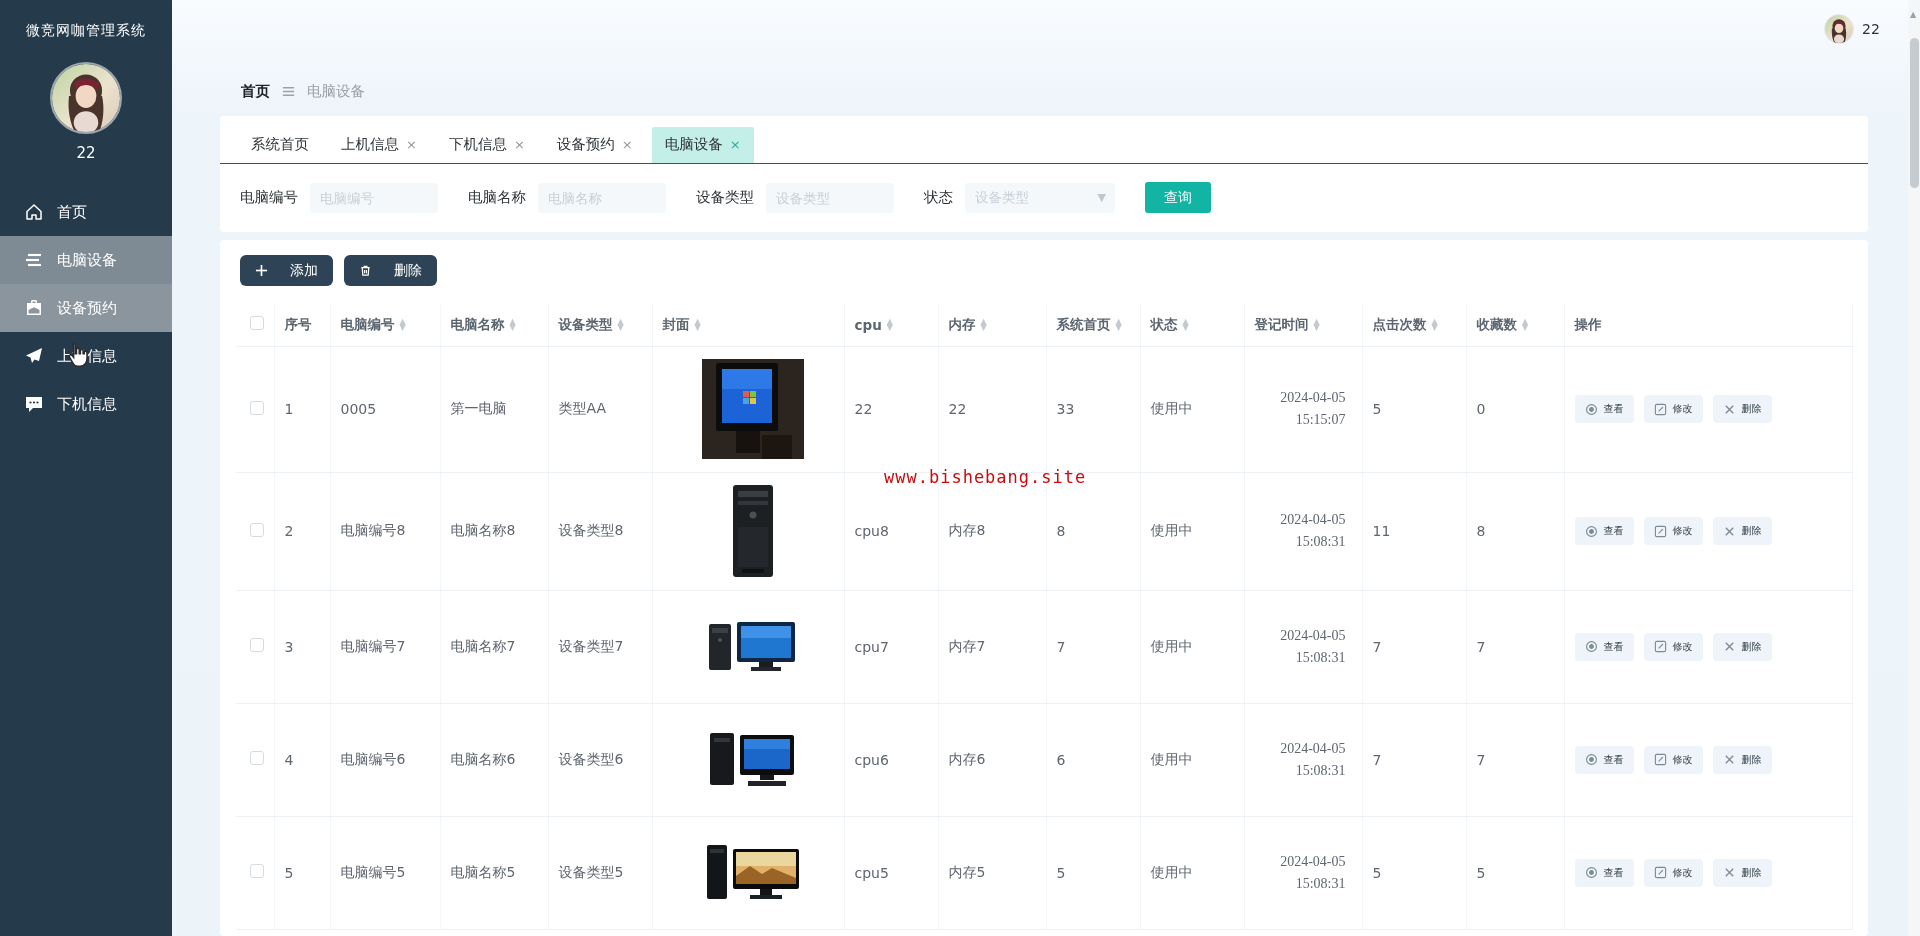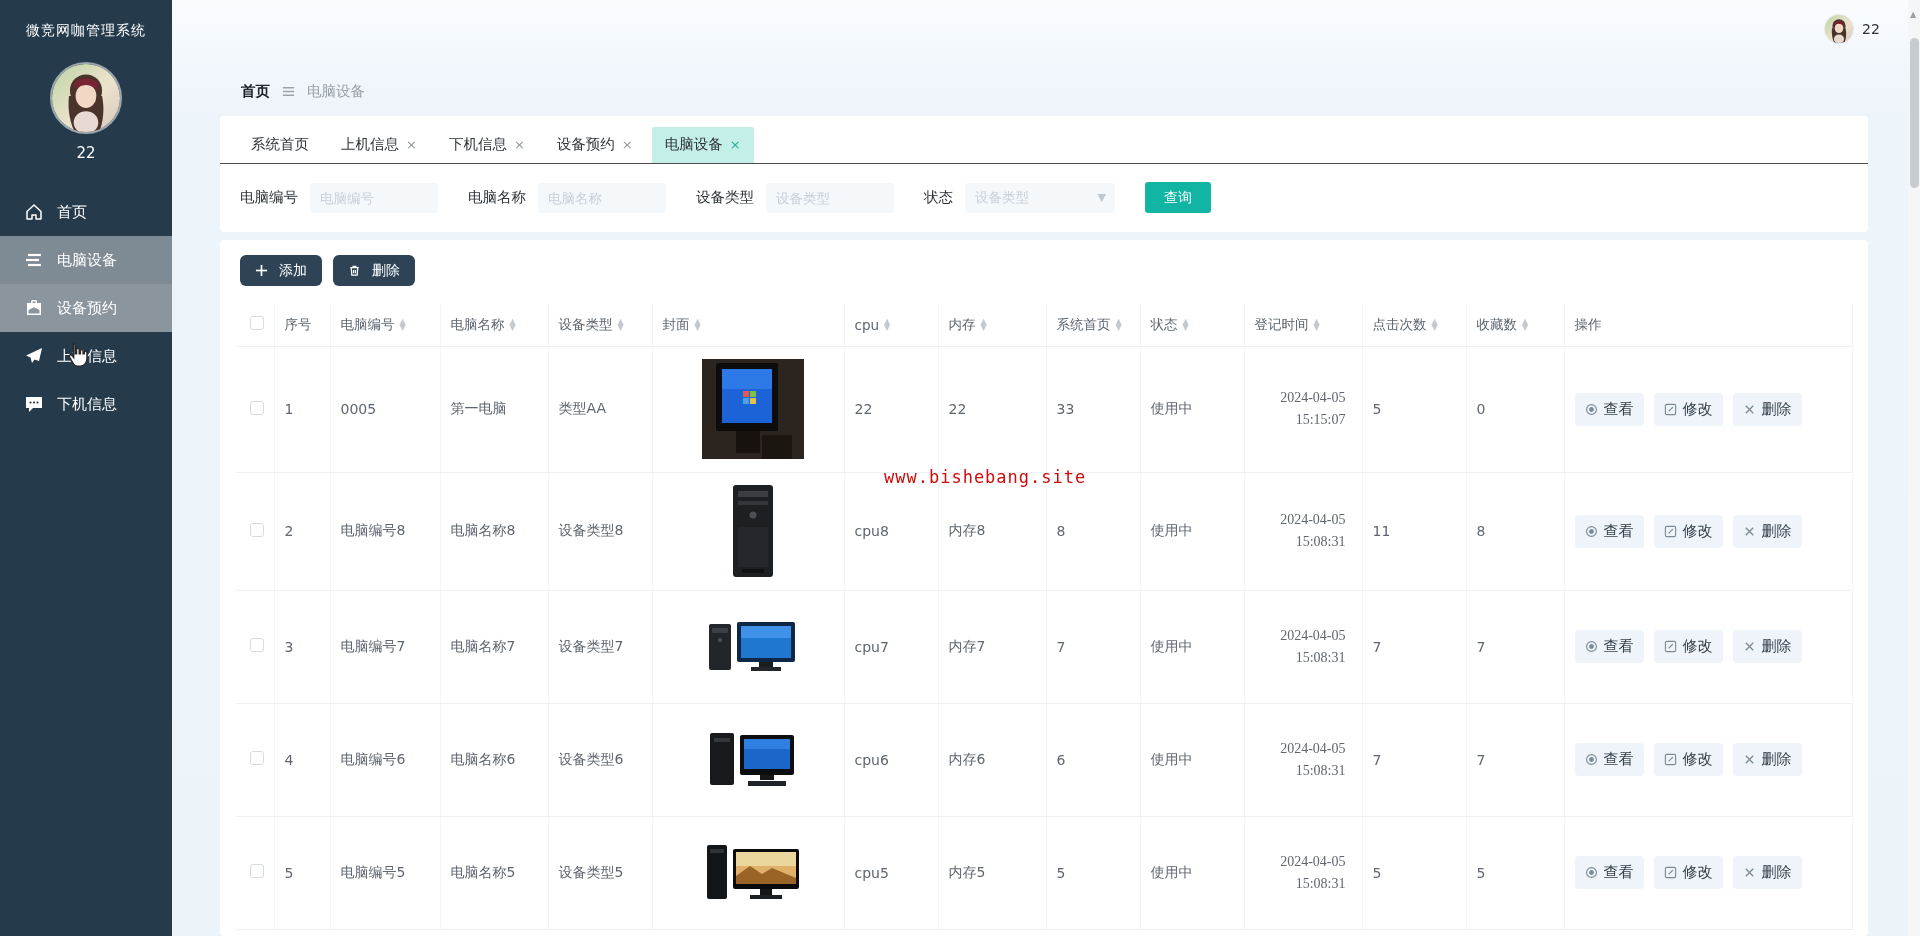--- a/index.html
+++ b/index.html
@@ -63,43 +63,43 @@
   .f-select { position:relative; width:150px; height:30px; background:#f4f8fb;
               border-radius:3px; display:flex; align-items:center;
               padding:0 10px; cursor:pointer; }
   .f-select .sel-placeholder { font-size:13.5px; color:#c8cfd8; }
   .f-select .sel-caret { position:absolute; right:9px; color:#c0c7cf; font-size:11px; }
   .btn-search { width:66px; height:31px; background:#12b5a3; color:#fff; border:none;
                 border-radius:3px; font-size:14px; cursor:pointer; font-family:inherit; }
 
   
   .toolbar { display:flex; gap:11px; padding:15px 20px 12px; }
-  .btn-dark { display:inline-flex; align-items:center; gap:11px; height:31px;
+  .btn-dark { display:inline-flex; align-items:center; gap:22px; height:31px;
               padding:0 15px; background:#2e4456; color:#fff; border:none;
               border-radius:6px; font-size:14px; cursor:pointer; font-family:inherit; }
   .btn-dark svg { width:13px; height:13px; }
 
   
   .tbl { margin:6px 16px 0; border-collapse:collapse; table-layout:fixed;
          width:1616px; }
-  .tbl th { height:42px; font-size:13.5px; color:#5c6670; font-weight:normal;
+  .tbl th { height:42px; font-size:13.5px; color:#5c6670; font-weight:bold;
             text-align:left; padding:0 0 0 10px; white-space:nowrap;
             border-bottom:1px solid #eef1f4; border-right:1px solid #f3f6f9; }
   .tbl td { font-size:14px; color:#5f6670; padding-left:10px; vertical-align:middle;
             border-bottom:1px solid #eef1f4; border-right:1px solid #f3f6f9; }
   .th-inner { display:inline-flex; align-items:center; gap:5px; }
   .sort-caret { display:inline-flex; flex-direction:column; line-height:6px;
                 font-size:8px; color:#c3c9cf; }
   .cb { width:14px; height:14px; border:1px solid #d5dbe2; border-radius:3px;
         background:#fff; margin-left:4px; cursor:pointer; }
   .cell-date { text-align:right; padding-right:16px; line-height:1.55; font-size:13.5px;font-family:Liberation Serif, serif; }
   .cover-wrap { display:flex; justify-content:center; align-items:center; }
   .ops { display:flex; gap:10px; align-items:center; }
   .op-btn { display:inline-flex; align-items:center; gap:6px; background:#eef4fa;
-            border:none; border-radius:4px; padding:7px 10px; font-size:15px;
+            border:none; border-radius:4px; padding:7px 10px; font-size:10px;
             color:#343f49; cursor:pointer; font-family:inherit; white-space:nowrap; }
   .op-btn svg { width:13px; height:13px; }
 
   
   .watermark { position:absolute; left:884px; top:467px; z-index:6;
                font-family:"DejaVu Sans Mono","Liberation Mono",monospace;
                font-size:17px; color:#cf0a0a; letter-spacing:1px; }
   .scrollbar { position:absolute; right:0; top:0; width:12px; height:936px;
                background:#f5f6f7; z-index:8; }
   .scroll-arrow { position:absolute; top:10px; left:2px; font-size:8px; color:#9aa0a5; }

